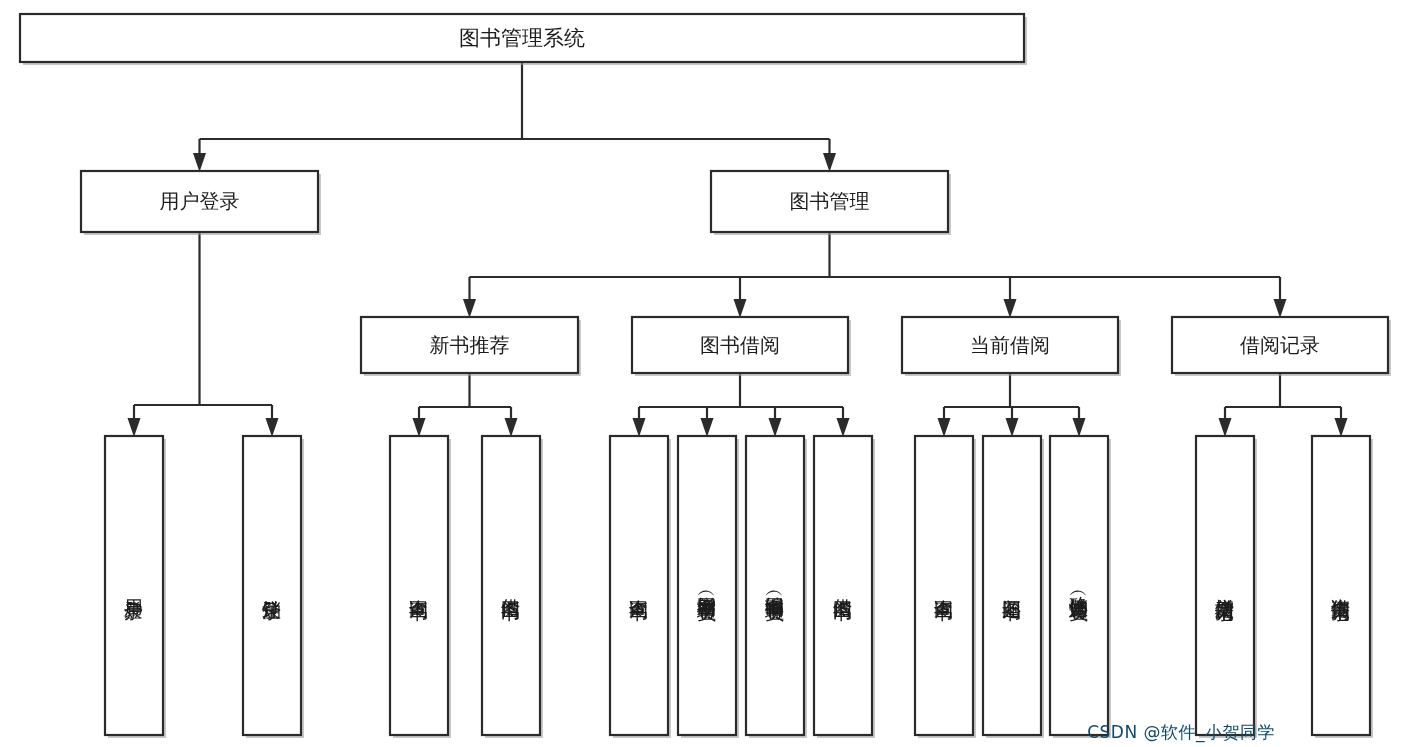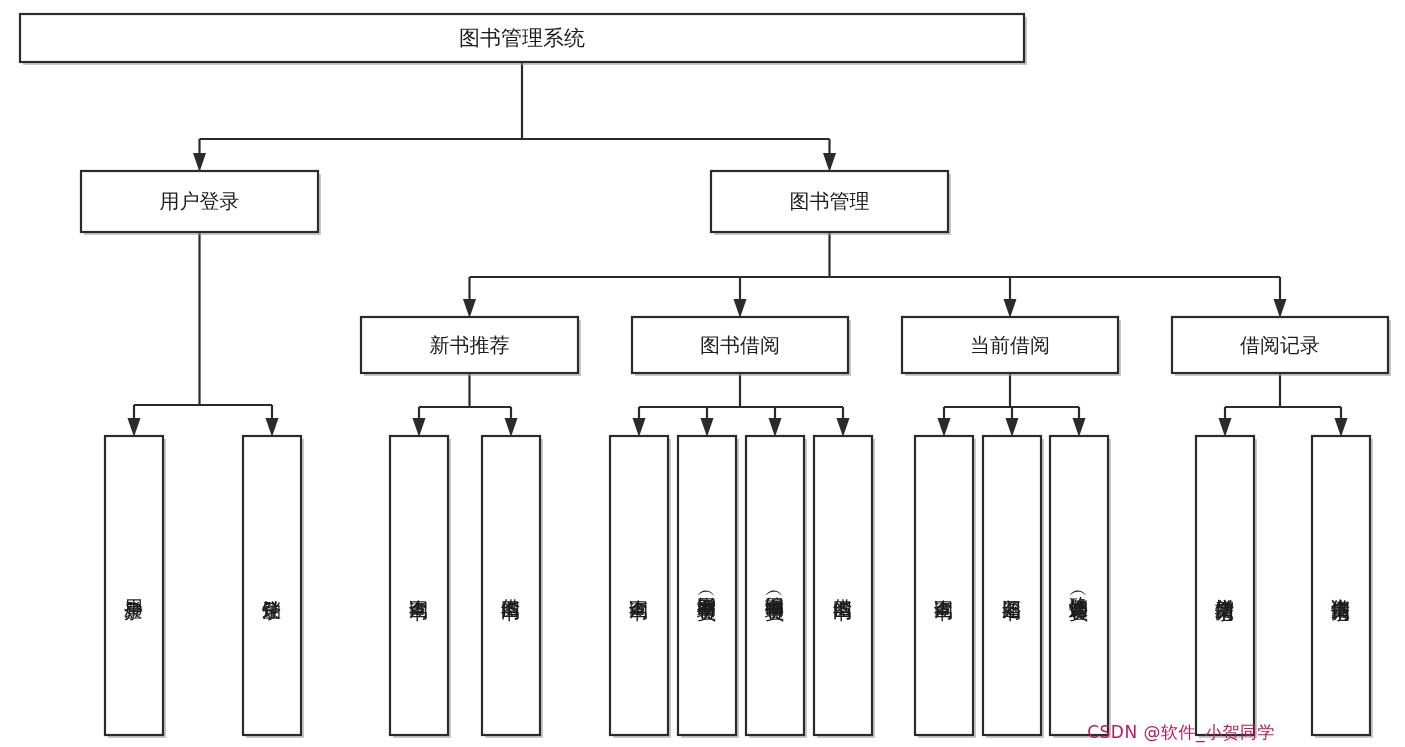--- a/index.html
+++ b/index.html
@@ -69,21 +69,21 @@
     white-space: nowrap;
     text-align: center;
     pointer-events: none;
   }
   #watermark {
     position: absolute;
     right: 9px;
     bottom: 3px;
     font-family: "DejaVu Sans", "Liberation Sans", sans-serif;
     font-size: 17px;
-    color: #be185d;
+    color: #0c4a6e;
     letter-spacing: 0.5px;
     user-select: none;
   }
 </style>
 </head>
 <body>
 
 <div id="diagram-root">
 
   <svg id="tree-svg" viewBox="0 0 1405 747" xmlns="http://www.w3.org/2000/svg">

